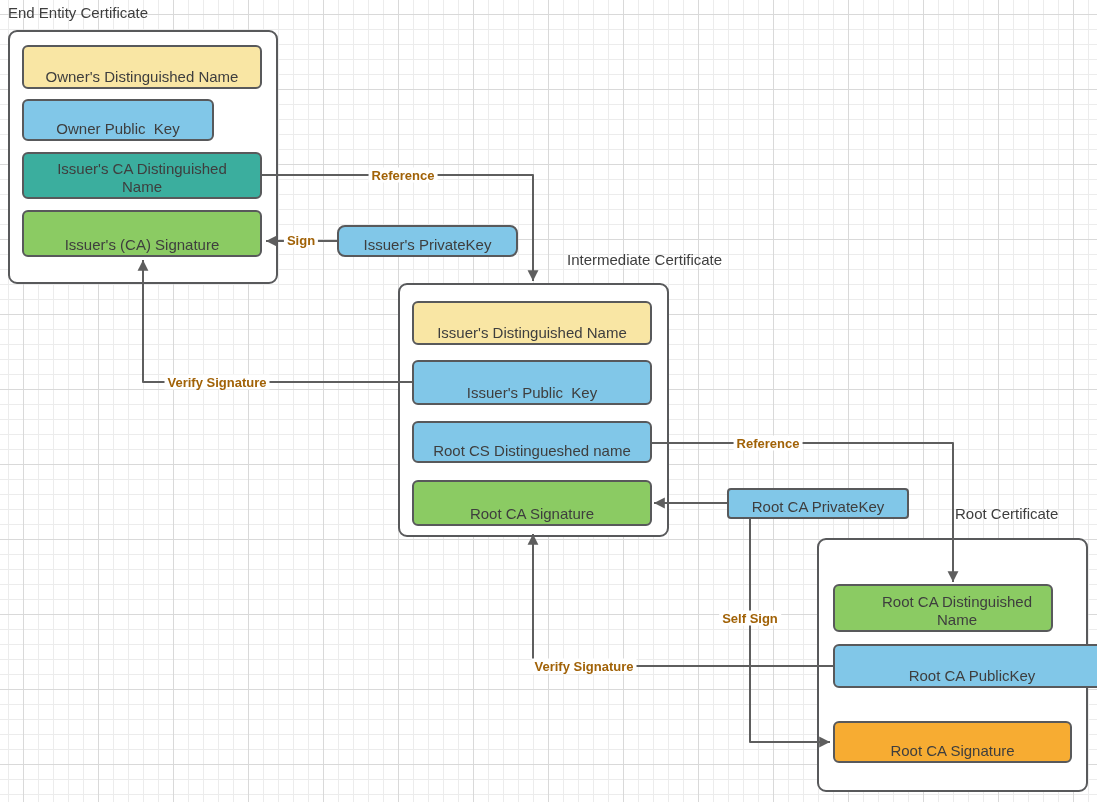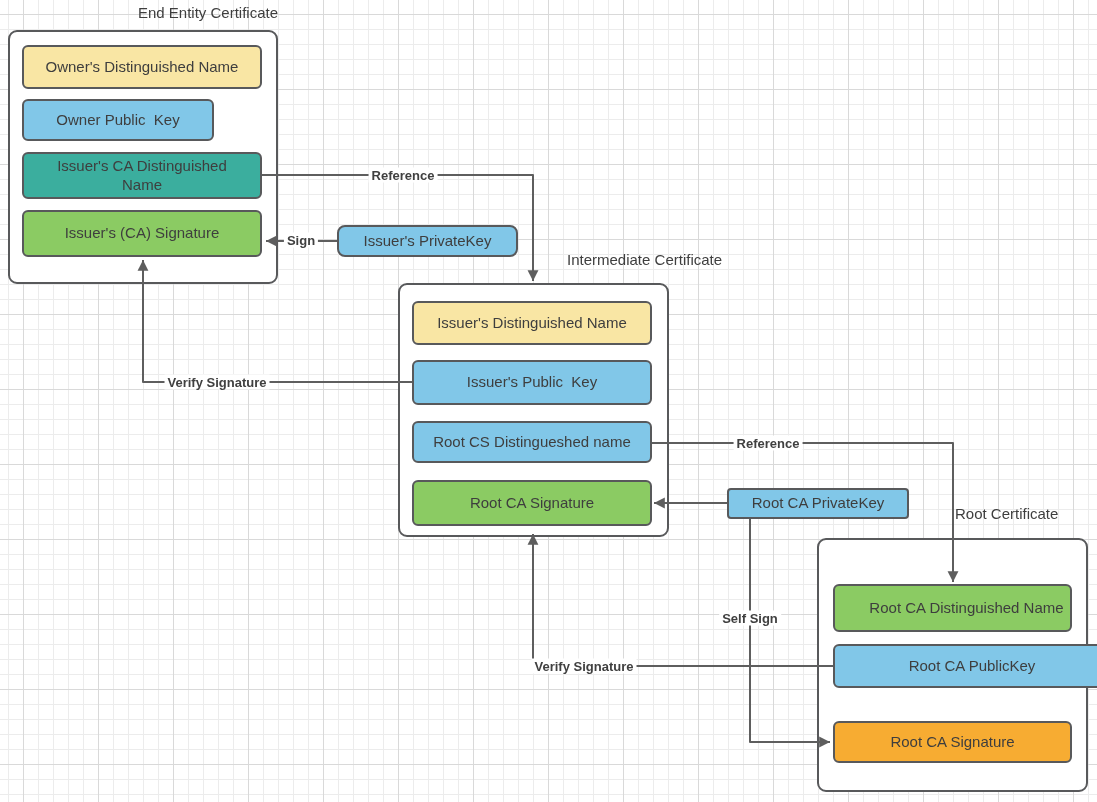--- a/index.html
+++ b/index.html
@@ -15,32 +15,32 @@
     background-size:75px 75px,75px 75px,15px 15px,15px 15px;
     background-position:23px 14px,23px 14px,8px 14px,8px 14px;
   }
   .container-box{
     position:absolute;box-sizing:border-box;background:#fff;
     border:2px solid #58595B;border-radius:9px;z-index:1;
   }
   .box{
     position:absolute;box-sizing:border-box;
     border:2px solid #58595B;border-radius:6px;
-    display:flex;align-items:center;justify-content:center;
+    display:flex;align-items:flex-end;justify-content:center;
     text-align:center;font-size:15px;color:#3E3E3E;z-index:2;
   }
   .box .lbl{white-space:pre-wrap;line-height:1.25;}
   .box .lbl.narrow{max-width:200px;}
   .shape-title{position:absolute;font-size:15px;color:#3E3E3E;z-index:2;white-space:nowrap;}
-  .shape-title.centered{text-align:right;}
+  .shape-title.centered{text-align:left;}
   svg.wires{position:absolute;left:0;top:0;z-index:5;pointer-events:none;}
   .wire-label{
     position:absolute;transform:translate(-50%,-50%);
     background:#ffffff;padding:0 3px;font-size:13px;font-weight:bold;
-    color:#404040;z-index:6;white-space:nowrap;
+    color:#a16207;z-index:6;white-space:nowrap;
   }
 </style>
 </head>
 <body>
 
 <div id="canvas">
 
   <svg class="wires" width="1097" height="802" viewBox="0 0 1097 802">
     <defs>
       <marker id="arw" viewBox="0 0 12 12" refX="11" refY="6" markerWidth="13" markerHeight="13" markerUnits="userSpaceOnUse" orient="auto">
@@ -94,21 +94,21 @@
     <span class="lbl">Root CA Signature</span>
   </div>
 
   <div class="box" style="left: 727px; top: 488px; width: 182px; height: 31px; border-radius: 4px; background-color: rgb(129, 199, 232);">
     <span class="lbl">Root CA PrivateKey</span>
   </div>
 
   <div class="shape-title" style="left:955px;top:505px;">Root Certificate</div>
   <div class="container-box" style="left:817px;top:538px;width:271px;height:254px;"></div>
 
-  <div class="box" style="left: 833px; top: 584px; width: 239px; height: 48px; background-color: rgb(139, 203, 99); padding-left: 28px;">
+  <div class="box" style="left: 833px; top: 584px; width: 220px; height: 48px; background-color: rgb(139, 203, 99); padding-left: 28px;">
     <span class="lbl">Root CA Distinguished Name</span>
   </div>
   <div class="box" style="left: 833px; top: 644px; width: 278px; height: 44px; background-color: rgb(129, 199, 232);">
     <span class="lbl">Root CA PublicKey</span>
   </div>
   <div class="box" style="left: 833px; top: 721px; width: 239px; height: 42px; background-color: rgb(247, 172, 50);">
     <span class="lbl">Root CA Signature</span>
   </div>
 
   <span class="wire-label" style="left:403px;top:175px;">Reference</span>

